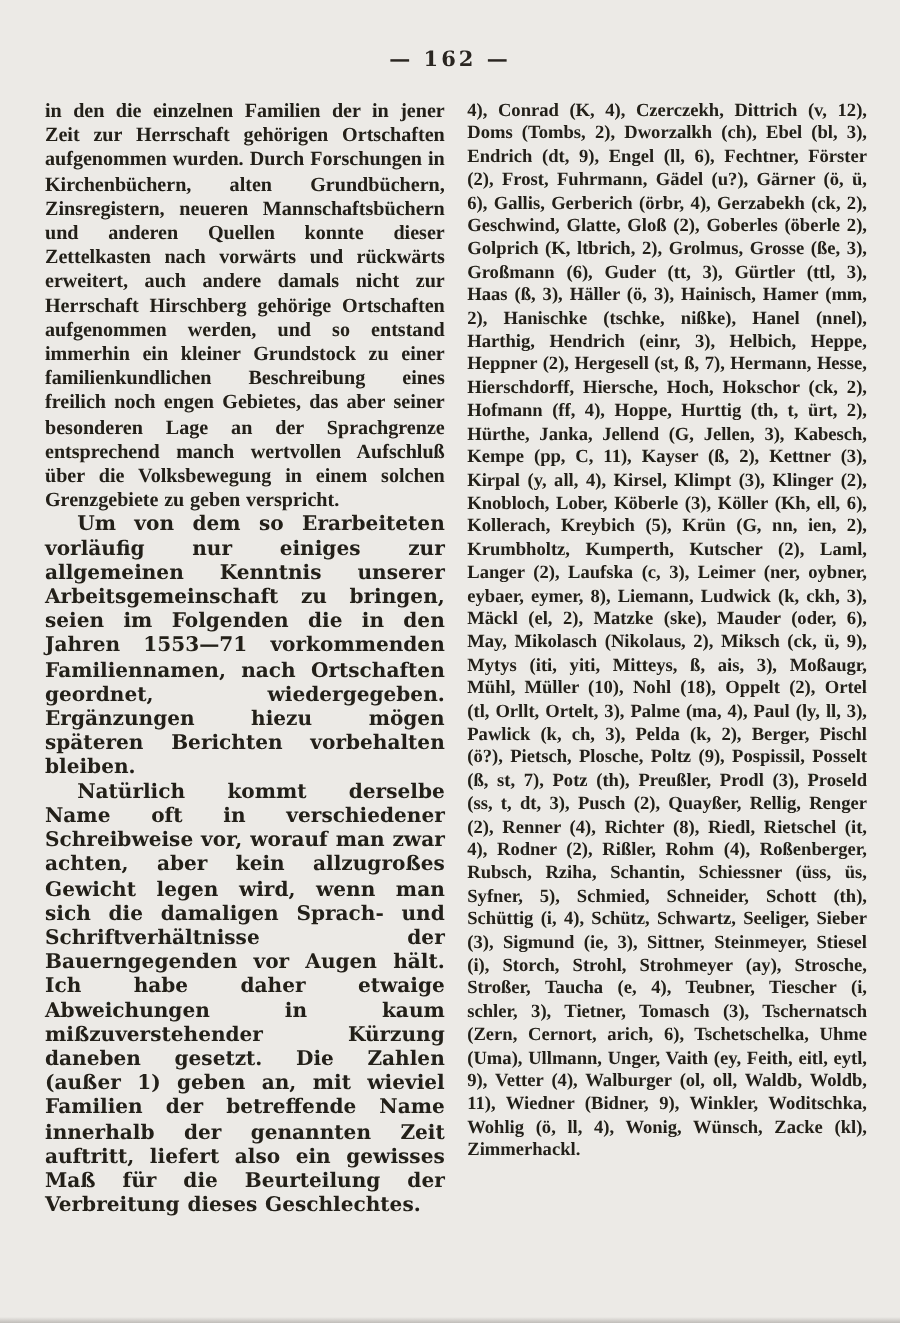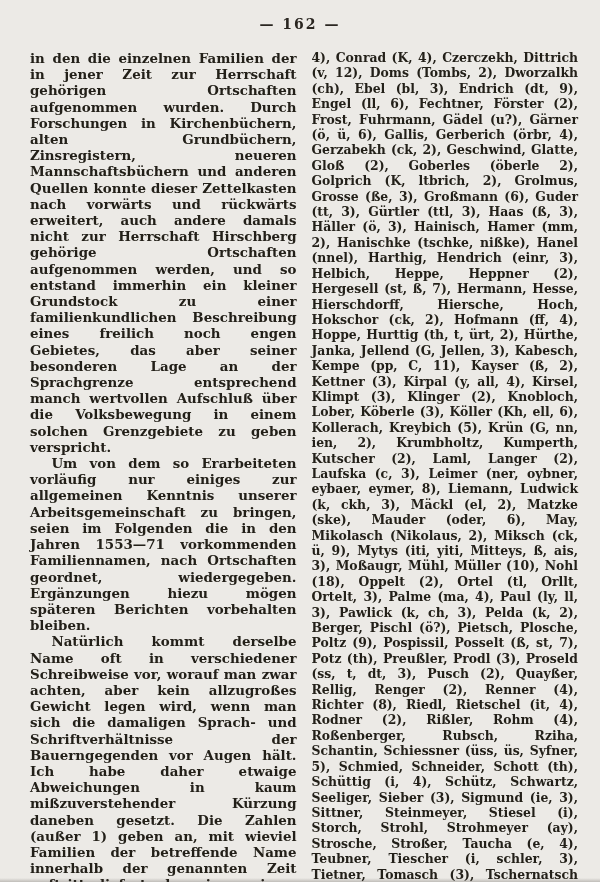--- a/index.html
+++ b/index.html
@@ -17,21 +17,21 @@
     box-sizing: border-box;
   }
   .scan::after {
     content: "";
     position: absolute; left: 0; right: 0; bottom: 0; height: 4px;
     background: linear-gradient(to bottom, rgba(0,0,0,0), rgba(60,55,50,0.25));
     pointer-events: none;
   }
   .page-number {
     text-align: center;
-    padding-top: 16px;
+    padding-top: 32px;
     font-size: 14px;
     font-weight: bold;
     letter-spacing: 2px;
     color: #2a2621;
   }
   .columns {
     display: flex;
     gap: 15px;
     padding: 18px 22px 0 30px;
     box-sizing: border-box;
@@ -45,21 +45,21 @@
     text-align: justify;
     font-weight: bold;
     text-indent: 1.6em;
     color: #232019;
     hyphens: auto;
     -webkit-hyphens: auto;
     word-spacing: 0.5px;
   }
   .col-left .para { font-size: 13.4px; line-height: 16.2px; }
   .col-right .para { font-size: 12.4px; line-height: 15.4px; }
-  .no-indent { text-indent: 0; }
+  .no-indent { text-indent: 0; font-family: Liberation Serif, serif; }
 </style>
 </head>
 <body>
 
 <div class="scan">
 
   <div class="page-number">— 162 —</div>
 
   <div class="columns">
 

